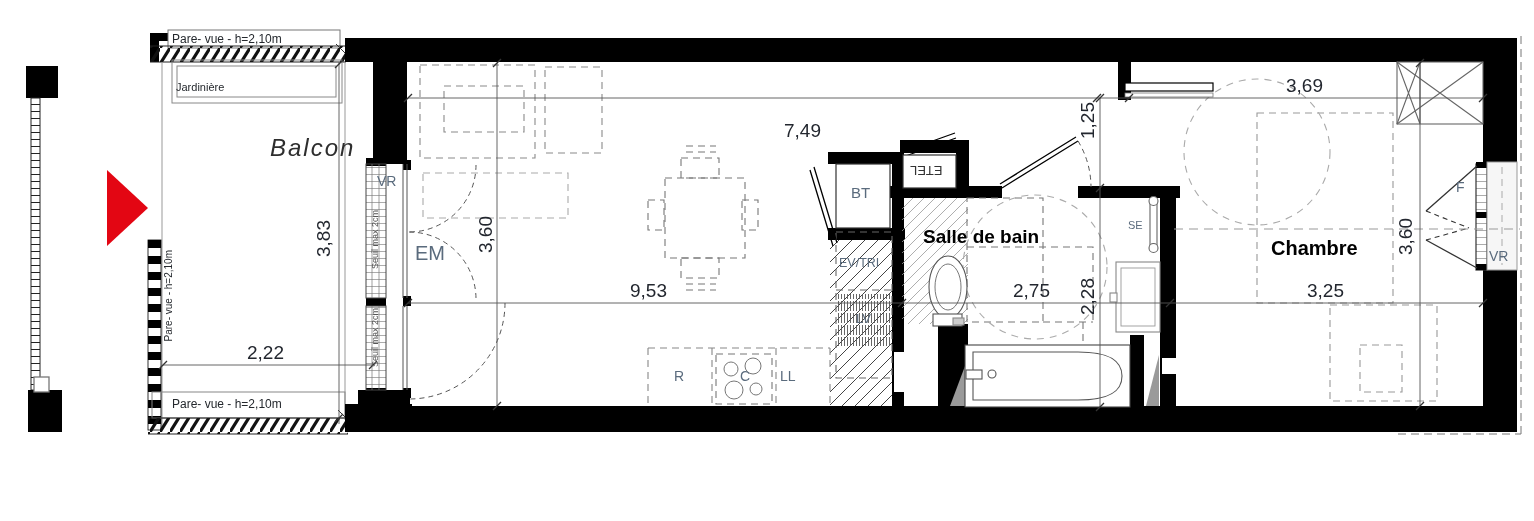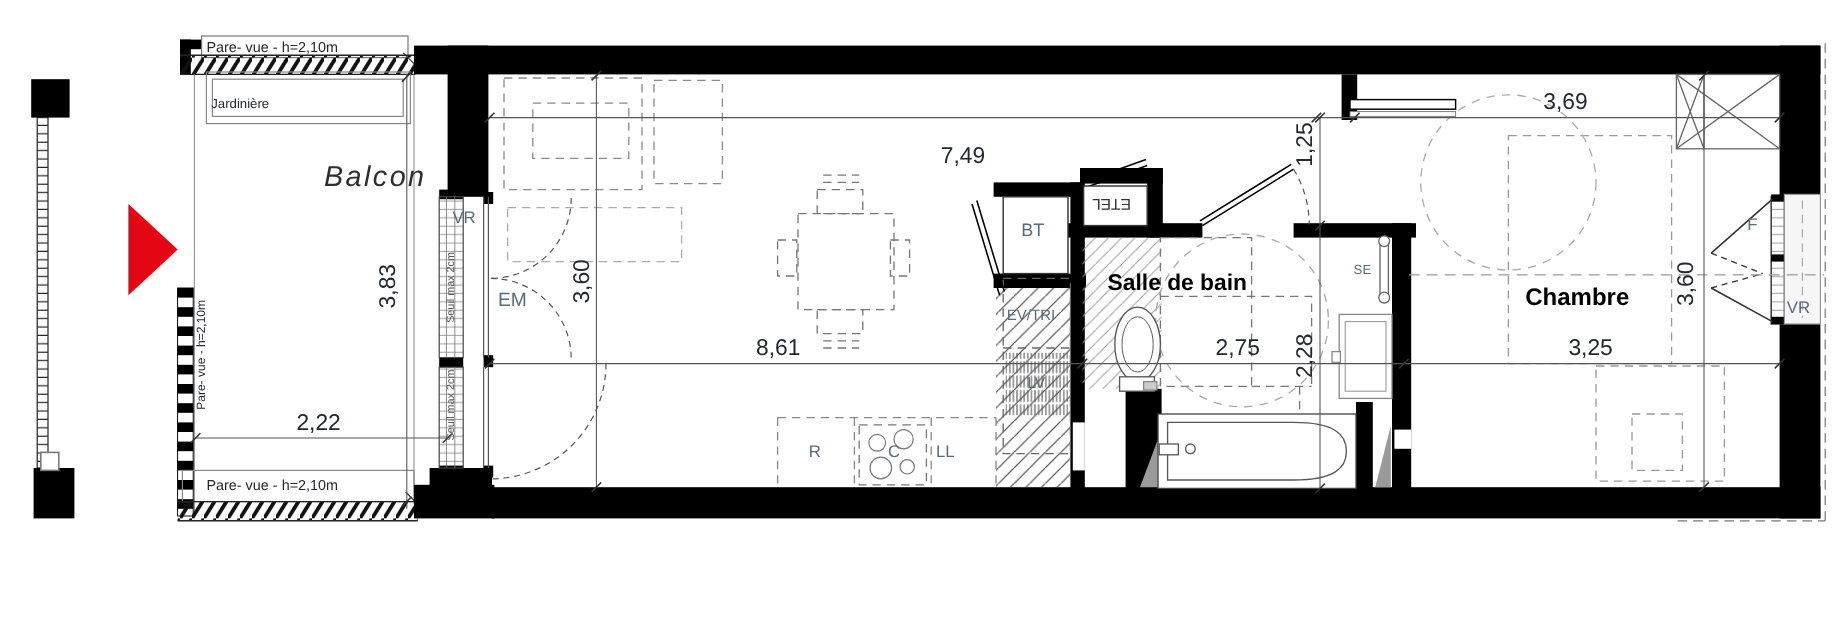--- a/index.html
+++ b/index.html
@@ -245,21 +245,21 @@
 
 <div class="lbl small" style="left:172px;top:33px;font-size:12px;">Pare- vue - h=2,10m</div>
 <div class="lbl small" style="left:176px;top:82px;">Jardinière</div>
 <div class="lbl italic" style="left:232px;top:136px;font-size:24px;color:#2e2e2e;letter-spacing:2px;margin-left:38px;">Balcon</div>
 <div class="lbl small vert" style="left:164px;top:250px;font-size:10px;">Pare- vue - h=2,10m</div>
 <div class="lbl small" style="left:172px;top:398px;font-size:12px;">Pare- vue - h=2,10m</div>
 
 <div class="lbl eq" style="left:377px;top:174px;">VR</div>
 <div class="lbl small vert" style="left:371px;top:210px;font-size:9px;color:#555;">Seuil max 2cm</div>
 <div class="lbl small vert" style="left:371px;top:308px;font-size:9px;color:#555;">Seuil max 2cm</div>
-<div class="lbl eq" style="left:415px;top:243px;font-size:16px;">EM</div>
+<div class="lbl eq" style="left:415px;top:243px;font-size:20px;">EM</div>
 
 <div class="lbl eq" style="left:851px;top:185px;font-size:15px;">BT</div>
 <div class="lbl eq rot180" style="left:910px;top:164px;font-size:13px;color:#333;">ETEL</div>
 <div class="lbl eq" style="left:839px;top:257px;font-size:12.5px;">EV/TRI</div>
 <div class="lbl eq" style="left:856px;top:312px;font-size:13px;">LV</div>
 <div class="lbl eq" style="left:674px;top:369px;">R</div>
 <div class="lbl eq" style="left:740px;top:369px;">C</div>
 <div class="lbl eq" style="left:780px;top:369px;">LL</div>
 
 <div class="lbl room" style="left:923px;top:227px;font-size:19px;">Salle de bain</div>
@@ -267,20 +267,20 @@
 
 <div class="lbl room" style="left:1271px;top:238px;">Chambre</div>
 <div class="lbl eq" style="left:1456px;top:180px;">F</div>
 <div class="lbl eq" style="left:1489px;top:249px;">VR</div>
 
 <div class="lbl dim" style="left:784px;top:76px;margin-top:45px;">7,49</div>
 <div class="lbl dim" style="left:1286px;top:76px;">3,69</div>
 <div class="lbl dim vert" style="left:1078px;top:102px;">1,25</div>
 <div class="lbl dim vert" style="left:314px;top:220px;">3,83</div>
 <div class="lbl dim vert" style="left:476px;top:216px;">3,60</div>
-<div class="lbl dim" style="left:630px;top:281px;">8,61</div>
+<div class="lbl dim" style="left:630px;top:281px;">9,53</div>
 <div class="lbl dim" style="left:1013px;top:281px;">2,75</div>
 <div class="lbl dim vert" style="left:1078px;top:278px;">2,28</div>
 <div class="lbl dim" style="left:1307px;top:281px;text-align:right;">3,25</div>
 <div class="lbl dim" style="left:247px;top:343px;">2,22</div>
 <div class="lbl dim vert" style="left:1396px;top:218px;">3,60</div>
 
 </div>
 
 </body></html>

